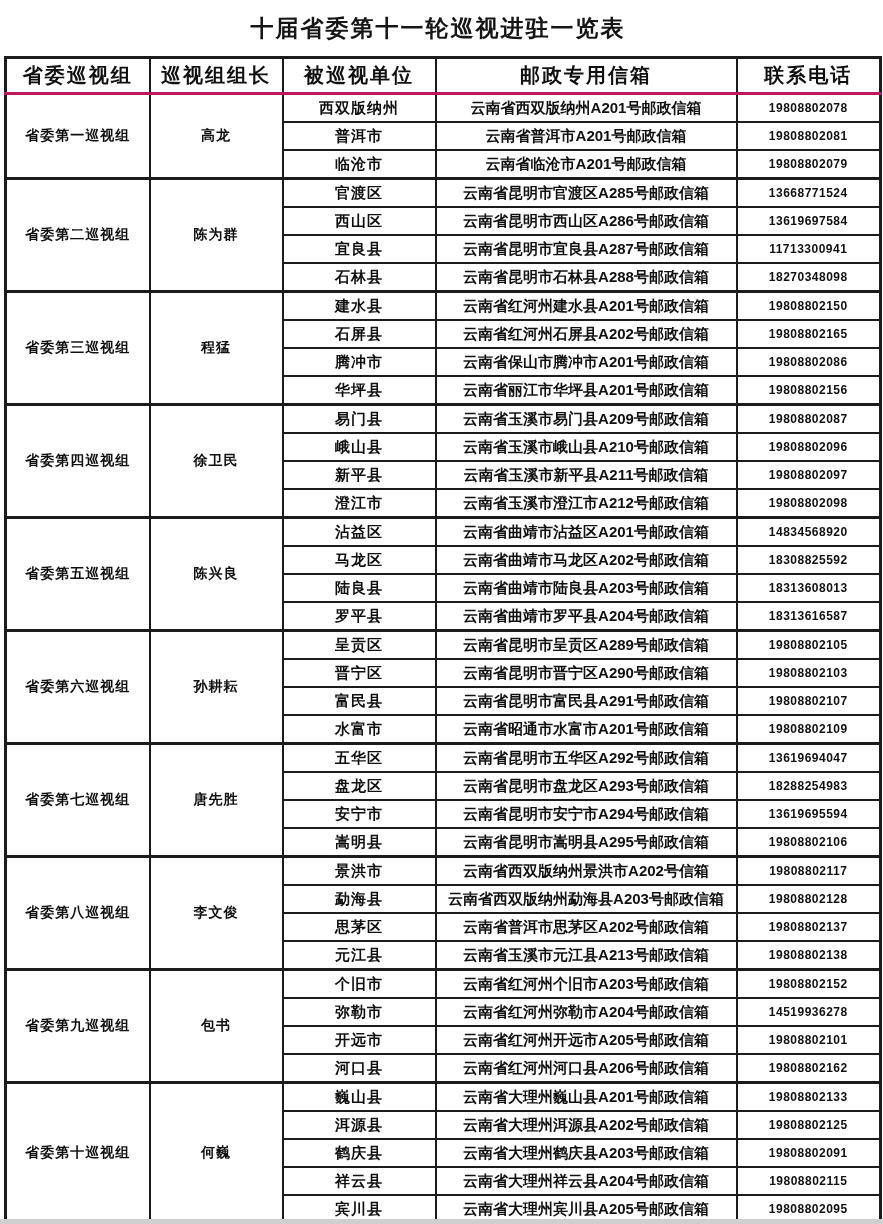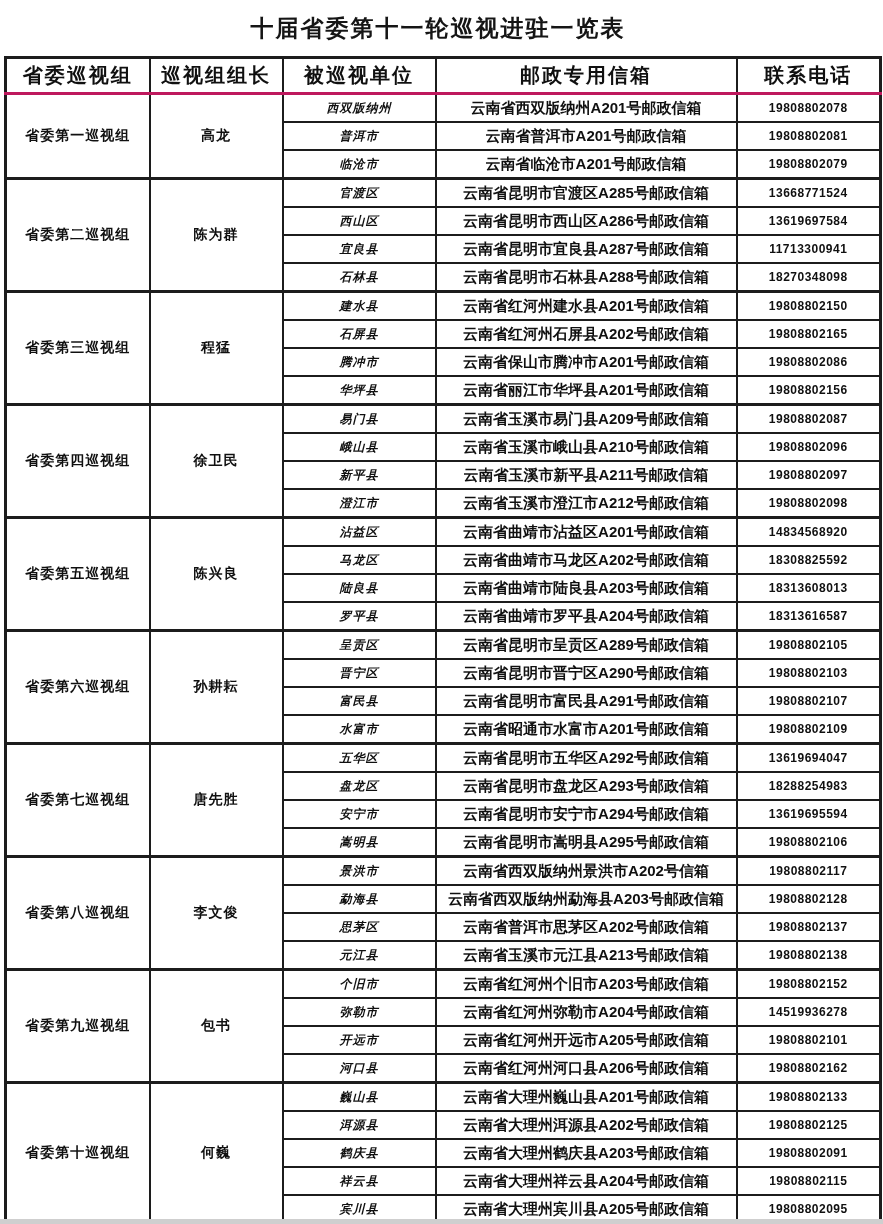--- a/index.html
+++ b/index.html
@@ -48,23 +48,22 @@
     font-weight:600;
   }
   tbody tr.group-start td{
     border-top:3px solid #1c1c1c;
   }
   td.col-group, td.col-leader{
     font-size:14px;
     letter-spacing:1px;
   }
   td.col-unit{
-    font-size:12px;
+    font-size:15px;
     letter-spacing:1px;
-    font-style:italic;
   }
   td.col-mailbox{
     font-size:15px;
     margin-left:20px;
   }
   td.col-phone{
     font-size:12px;
     font-weight:700;
     letter-spacing:0.5px;
   }

